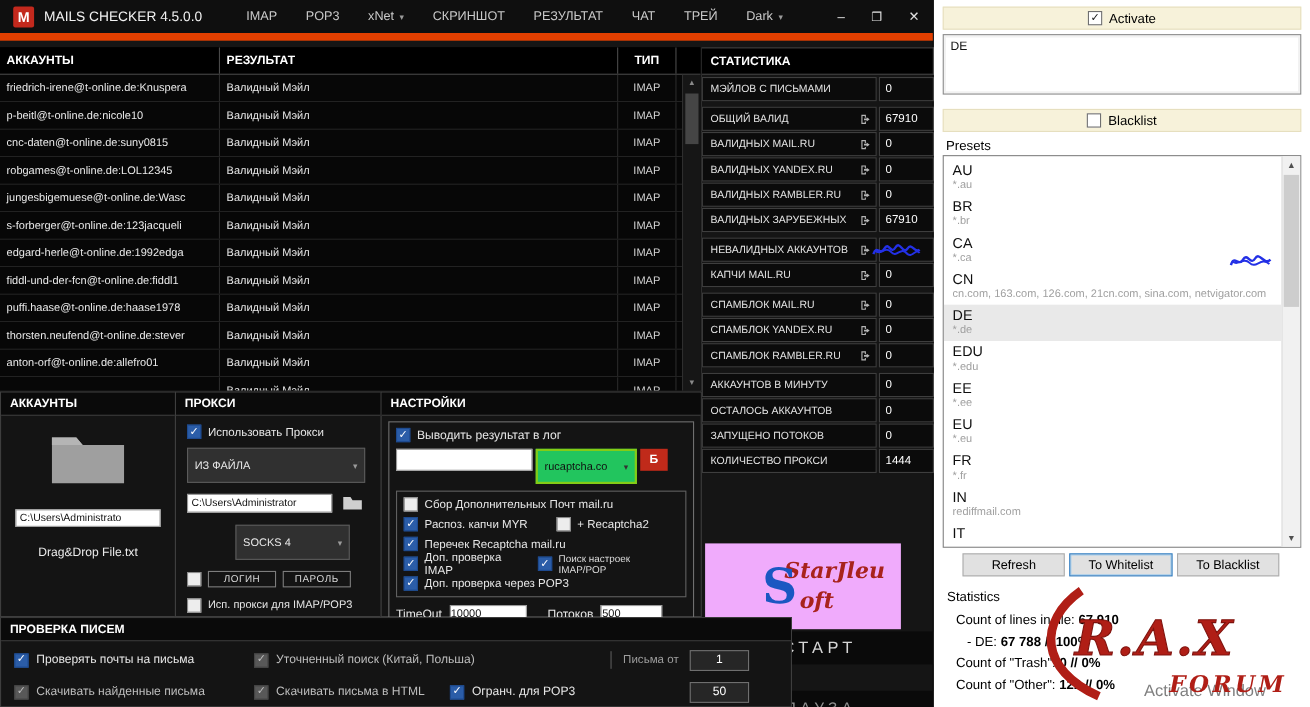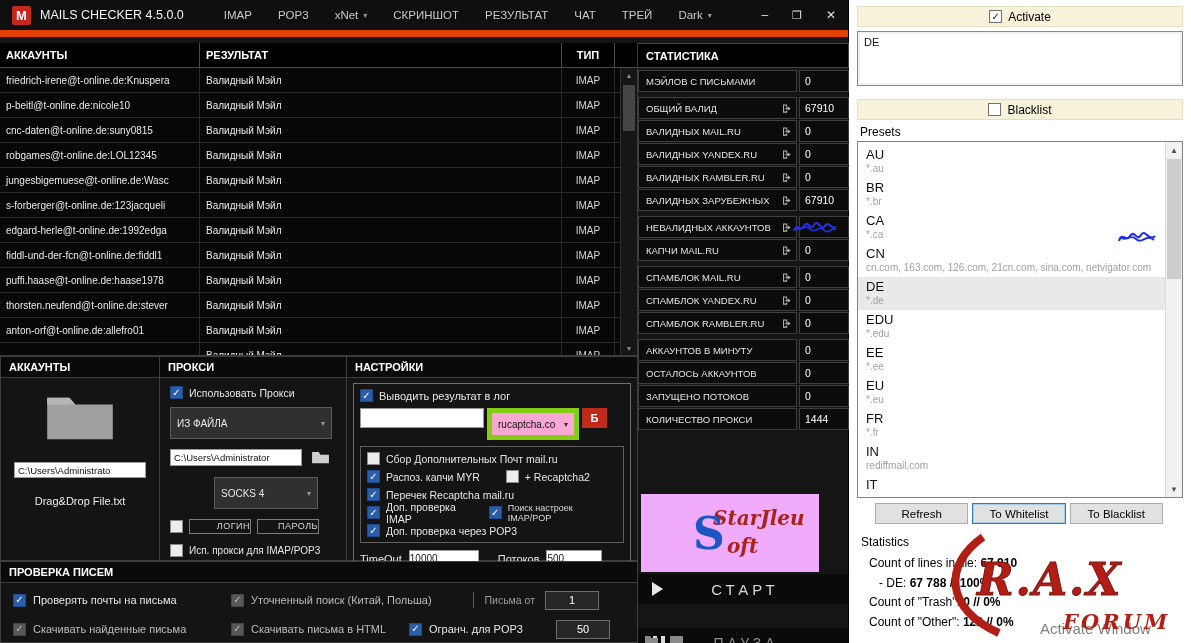--- a/index.html
+++ b/index.html
@@ -64,21 +64,21 @@
   .pause-icon i { width:4px; height:13px; background:#dcdcdc; }
   .btn-start .lbl { flex:1; text-align:center; color:#d6d6d6; font-size:15px; letter-spacing:4px; margin-right:22px; }
   .btn-pause .lbl { flex:1; text-align:center; color:#8f8f8f; font-size:14px; letter-spacing:4px; margin-right:22px; }
   .tray { position:absolute; left:645px; top:636px; height:7px; overflow:hidden; display:flex; gap:12px; }
 
   
   .panel { position:absolute; background:#141414; border:1px solid #3e3e3e; }
   .p-acc { left:0; top:356px; width:160px; height:205px; }
   .p-proxy { left:159px; top:356px; width:188px; height:205px; }
   .p-set { left:346px; top:356px; width:292px; height:205px; }
-  .p-letters { left:0; top:561px; width:638px; height:82px; }
+  .p-letters { left:0; top:561px; width:720px; height:82px; }
   .phead { height:21px; line-height:21px; padding-left:8px; font-size:11px; font-weight:bold; color:#fff; background:#0a0a0a; border-bottom:1px solid #3e3e3e; }
 
   .cb { width:13px; height:13px; border:1px solid #8a8a8a; background:#ededed; display:inline-flex; align-items:center; justify-content:center; font-size:10px; font-weight:bold; line-height:1; color:transparent; flex:none; cursor:pointer; }
   .cb.checked { background:#2b5da8; border-color:#1d4a8f; color:#fff; }
   .cb.gray-checked { background:#585858; border-color:#454545; color:#bdbdbd; }
   .cb.light { background:#fff; border-color:#707070; }
   .cb.light.checked { background:#fff; color:#111; border-color:#707070; }
 
   .acc-body { text-align:center; padding-top:13px; }
   .acc-body input { width:132px; height:16px; font-size:9.5px; border:1px solid #9a9a9a; background:#fff; color:#111; padding:0 3px; margin-top:13px; }
@@ -86,48 +86,48 @@
 
   .proxy-body { padding:8px 10px; font-size:10.5px; color:#e6e6e6; }
   .cb-row { display:flex; align-items:center; gap:6px; }
   .select { height:32px; background:#303030; border:1px solid #5b5b5b; color:#e9e9e9; display:flex; align-items:center; justify-content:space-between; padding:0 6px; font-size:10px; cursor:pointer; }
   .sel-proxy-src { width:162px; margin:8px 0; }
   .proxy-path-row { display:flex; gap:5px; align-items:center; }
   .proxy-path-row input { width:132px; height:17px; font-size:9.5px; background:#fff; border:1px solid #9a9a9a; color:#111; padding:0 3px; }
   .folder-btn { width:26px; height:20px; display:flex; align-items:center; justify-content:center; cursor:pointer; }
   .sel-socks { width:104px; margin:10px 0 10px 44px; }
   .login-row { display:flex; align-items:center; gap:6px; margin-bottom:10px; }
-  .mini-btn { width:62px; height:15px; line-height:13px; text-align:right; border:1px solid #7d7d7d; background:#141414; color:#d8d8d8; font-size:9px; letter-spacing:.5px; cursor:pointer; }
+  .mini-btn { width:62px; height:15px; line-height:13px; text-align:center; border:1px solid #7d7d7d; background:#141414; color:#d8d8d8; font-size:9px; letter-spacing:.5px; cursor:pointer; }
 
   .set-body { padding:5px 6px; }
   .set-box { border:1px solid #6f6f6f; padding:5px 6px; }
   .cap-row { display:flex; gap:3px; margin:6px 0; }
   .cap-row input { width:124px; height:20px; background:#fff; border:1px solid #9a9a9a; padding:0 3px; font-size:10px; }
-  .sel-captcha { width:92px; background:#f9a8d4; color:#111; border:5px solid #84cc16;justify-content:space-between; }
+  .sel-captcha { width:92px; background:#22c55e; color:#111; border:2px solid #84cc16;justify-content:space-between; }
   .sel-captcha .sel-caret { color:#333; }
   .btn-b { width:25px; height:20px; background:#c02a1a; color:#fff; font-weight:bold; font-size:11px; display:flex; align-items:center; justify-content:center; cursor:pointer; }
   .opts-box { border:1px solid #606060; padding:4px 6px; display:flex; flex-direction:column; gap:3px; }
   .opt-row { display:flex; align-items:center; gap:6px; font-size:10.5px; color:#e6e6e6; height:15px; }
   .opt-sub { font-size:9px; color:#dcdcdc; }
   .sp16 { width:14px; }
   .to-row { display:flex; align-items:center; gap:7px; margin-top:7px; font-size:11px; color:#e6e6e6; }
   .to-row input { height:17px; background:#fff; border:1px solid #9a9a9a; text-align:left; font-size:10px; color:#111; }
   .in-timeout { width:70px; } .in-threads { width:56px; }
   .lbl-threads { margin-left:12px; }
 
   .let-body { padding:5px 12px; display:flex; flex-direction:column; gap:5px; font-size:11px; color:#e6e6e6; }
   .lrow { display:flex; align-items:center; height:24px; }
   .lgroup { display:flex; align-items:center; gap:7px; }
   .g1 { width:218px; } .g2a { width:225px; } .g2b { width:178px; }
   .lgray { color:#bdbdbd; }
   .rcluster { display:flex; align-items:center; margin-left:auto; gap:10px; margin-right:26px; }
   .vdiv { width:1px; height:16px; background:#5a5a5a; }
   .lmuted { color:#9d9d9d; font-size:10.5px; }
   .lp-input { width:54px; height:19px; background:#262626; border:1px solid #6f6f6f; color:#fff; text-align:center; font-size:11px; }
-  .ml-auto { margin-left:auto; margin-right:15px; }
+  .ml-auto { margin-left:auto; margin-right:26px; }
 
   
   .side { position:absolute; left:849px; top:0; width:342px; height:643px; background:#fff; color:#000; overflow:hidden; }
   .band { position:absolute; left:8px; width:326px; height:21px; background:#f7f2da; border:1px solid #e6dfbf; display:flex; align-items:center; justify-content:center; gap:6px; font-size:12px; }
   .band.wl { top:6px; } .band.bl { top:99px; }
   .wl-text { position:absolute; left:8px; top:31px; width:326px; height:55px; border:1px solid #8a8a8a; box-shadow:inset 0 0 0 2px #f2f2f2; font-family:inherit; font-size:11px; padding:4px 6px; resize:none; outline:none; color:#111; }
   .presets-label { position:absolute; left:11px; top:125px; font-size:12px; }
   .presets { position:absolute; left:8px; top:141px; width:326px; height:357px; border:1px solid #828282; display:flex; background:#fff; }
   .plist { flex:1; overflow:hidden; padding-top:3px; }
   .pitem { height:33px; padding:2px 0 0 8px; cursor:pointer; }

